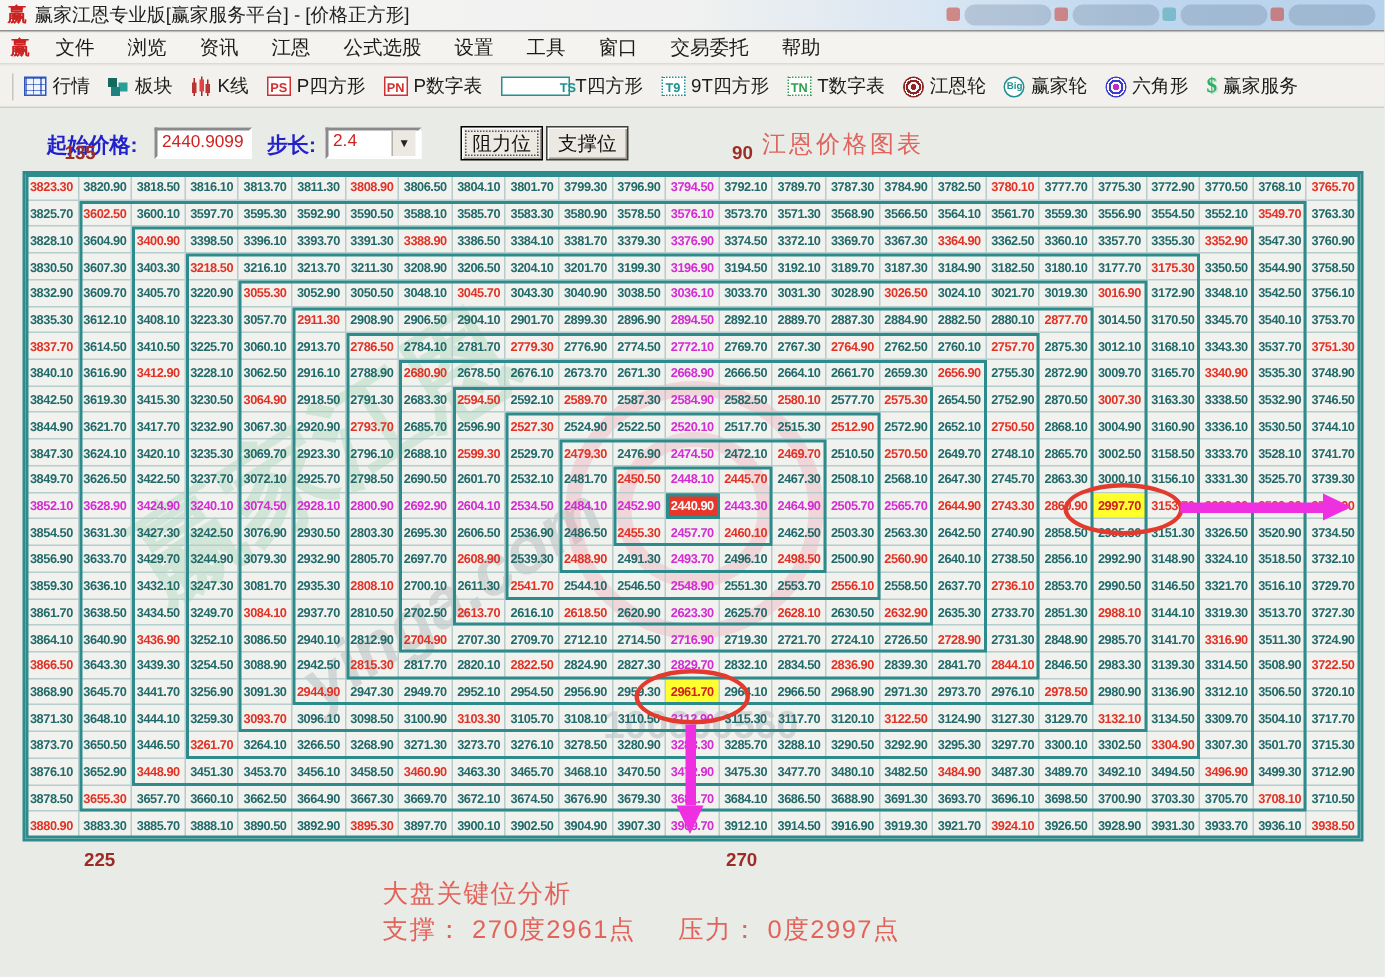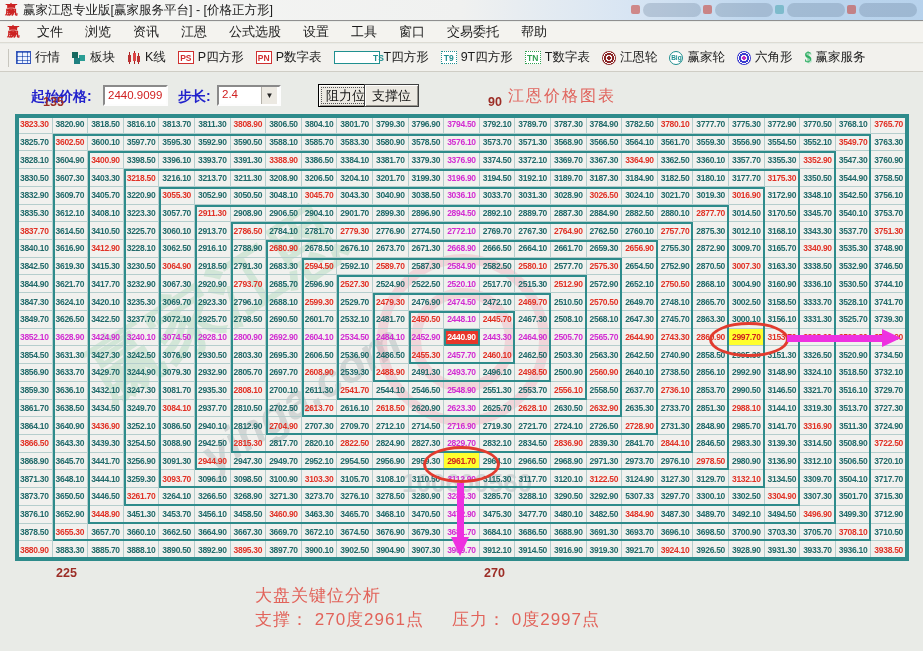--- a/index.html
+++ b/index.html
@@ -182,21 +182,21 @@
     </div>
 </div>
 
 <span class="ctl-label" style="left:31px; top:88px;">起始价格:</span>
 <div class="win-input" style="left:103px; top:85px; width:65px; height:21px;">2440.9099</div>
 <span class="ctl-label" style="left:178px; top:88px;">步长:</span>
 <div class="combo" style="left:217px; top:85px; width:64px; height:21px;">
   <div class="combo-text">2.4</div>
   <div class="combo-btn">▼</div>
 </div>
-<div class="win-btn focused" style="left:318px; top:84px;">阻力位</div>
+<div class="win-btn focused" style="left:307px; top:84px;">阻力位</div>
 <div class="win-btn" style="left:364px; top:84px;">支撑位</div>
 <span class="chart-title" style="left:508px; top:86px;">江恩价格图表</span>
 
 <span class="angle-label" style="left:3px; top:95px;">135</span>
 <span class="angle-label" style="left:448px; top:95px;">90</span>
 <span class="angle-label bright" style="left:899px; top:95px;">45</span>
 <span class="angle-label" style="left:2px; top:331px;">180</span>
 <span class="angle-label bright" style="left:912px; top:330px;">0</span>
 <span class="angle-label" style="left:16px; top:566px;">225</span>
 <span class="angle-label" style="left:444px; top:566px;">270</span>
@@ -746,21 +746,21 @@
       <div class="cell c-teal">3271.30</div>
       <div class="cell c-teal">3273.70</div>
       <div class="cell c-teal">3276.10</div>
       <div class="cell c-teal">3278.50</div>
       <div class="cell c-teal">3280.90</div>
       <div class="cell c-mag">3283.30</div>
       <div class="cell c-teal">3285.70</div>
       <div class="cell c-teal">3288.10</div>
       <div class="cell c-teal">3290.50</div>
       <div class="cell c-teal">3292.90</div>
-      <div class="cell c-teal">5307.33</div>
+      <div class="cell c-teal">3295.30</div>
       <div class="cell c-teal">3297.70</div>
       <div class="cell c-teal">3300.10</div>
       <div class="cell c-teal">3302.50</div>
       <div class="cell c-red">3304.90</div>
       <div class="cell c-teal">3307.30</div>
       <div class="cell c-teal">3501.70</div>
       <div class="cell c-teal">3715.30</div>
       <div class="cell c-teal">3876.10</div>
       <div class="cell c-teal">3652.90</div>
       <div class="cell c-red">3448.90</div>

